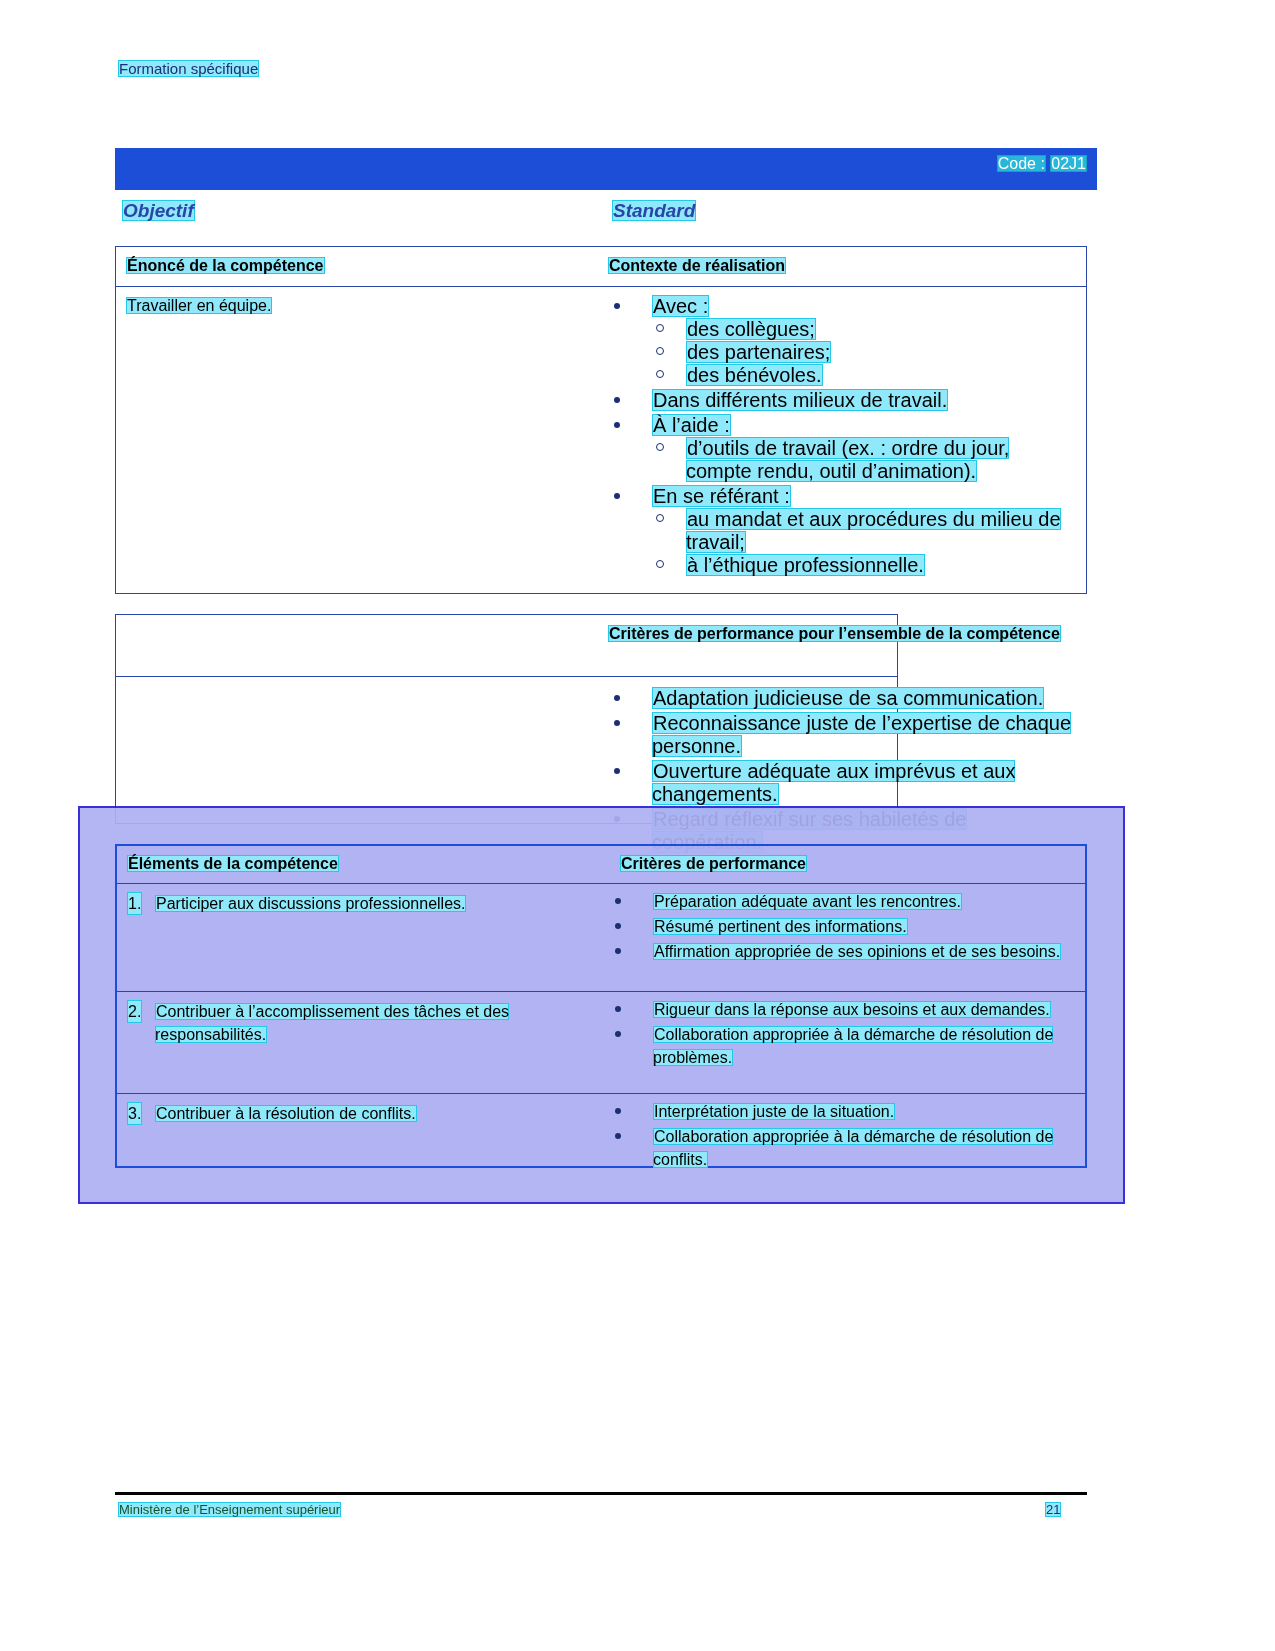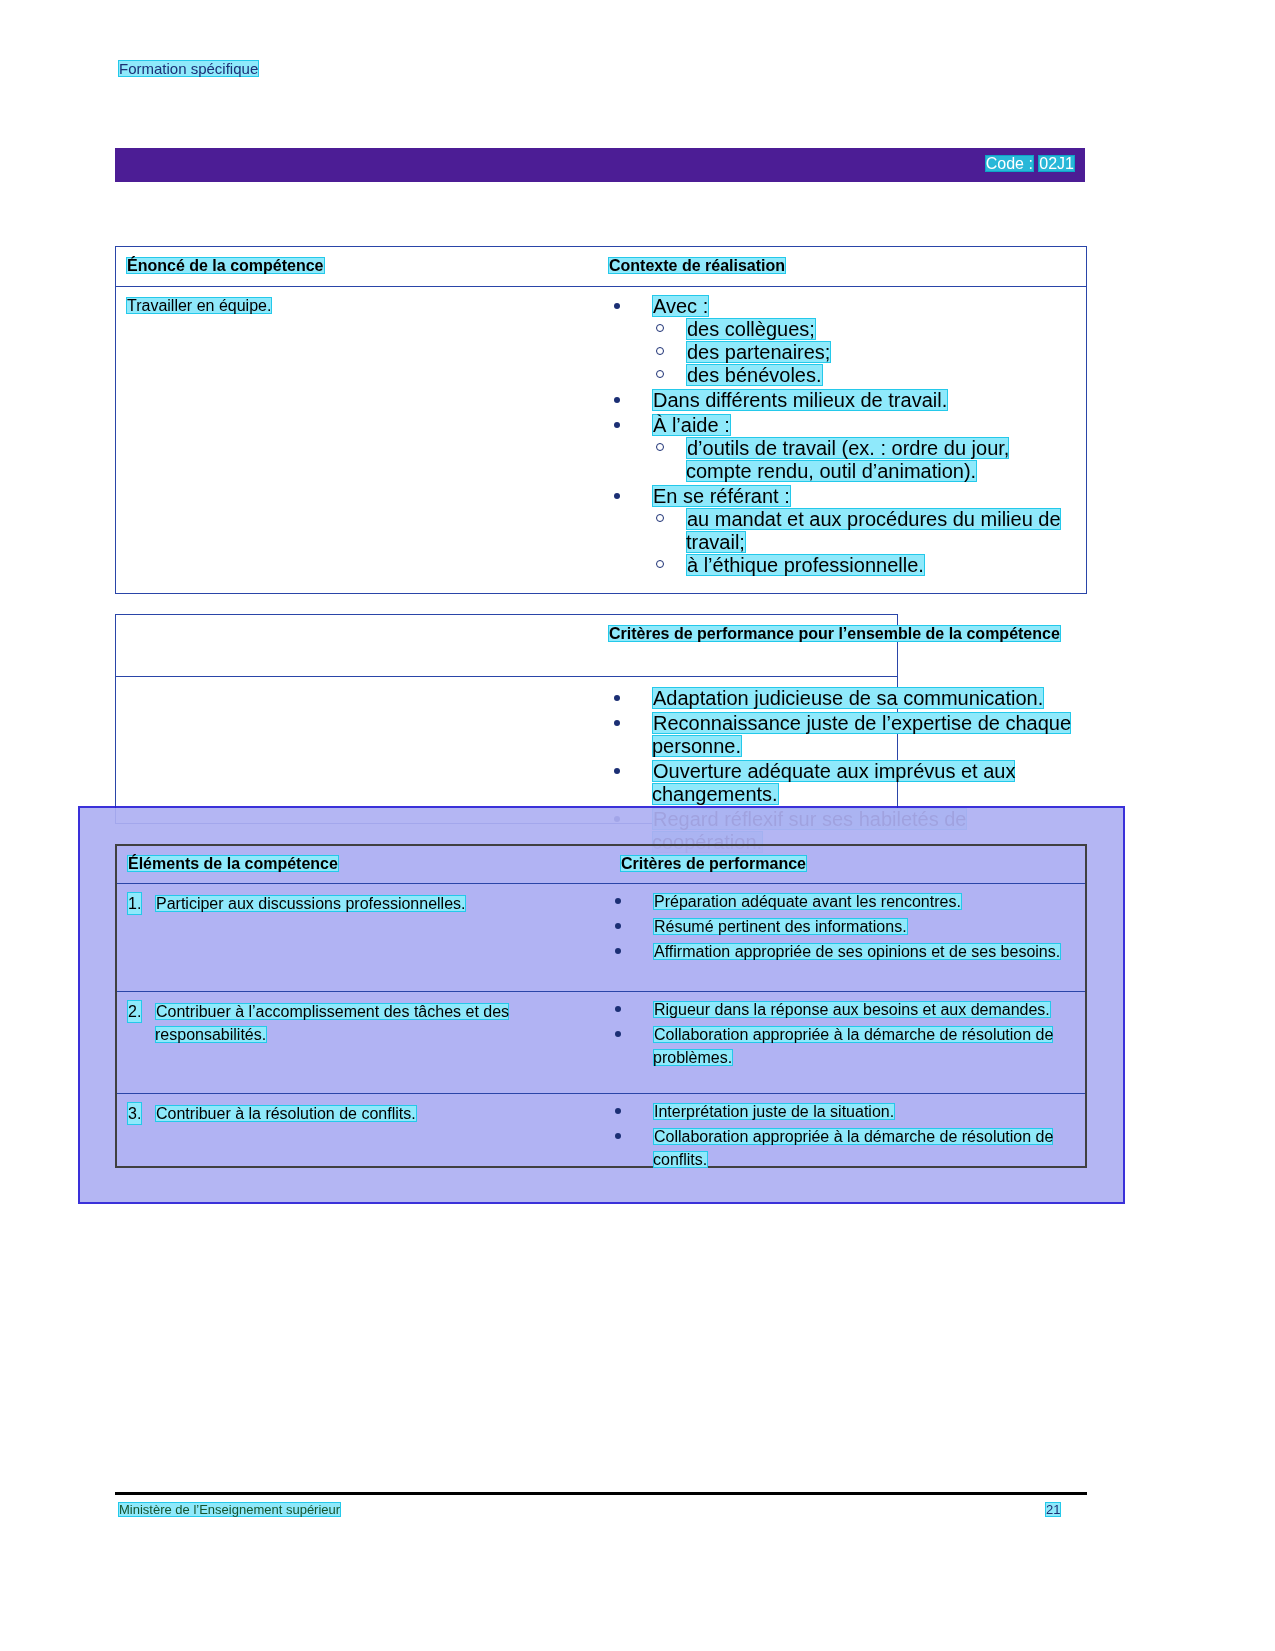--- a/index.html
+++ b/index.html
@@ -33,22 +33,23 @@
     left: 118px;
     top: 60px;
     font-size: 15px;
     color: #1b2f74;
   }
   .code-bar {
     position: absolute;
     left: 115px;
     top: 148px;
     width: 970px;
-    height: 34px;
-    background: #4c1d95;
+    height: 42px;
+    background: #1d4ed8;
+    padding-left: 12px;
   }
   .code-text {
     position: absolute;
     right: 10px;
     top: 7px;
     font-size: 16px;
     color: #ffffff;
   }
   .code-text .hl {
     background: #28b7d8;
@@ -167,21 +168,21 @@
     border: 2px solid #2a1fd6;
     box-sizing: border-box;
     opacity: 0.92;
   }
   .tbl3 {
     position: absolute;
     left: 115px;
     top: 844px;
     width: 972px;
     height: 324px;
-    border: 2px solid #404040;
+    border: 2px solid #1d4ed8;
     box-sizing: border-box;
     background: rgba(174,176,242,0.55);
   }
   .tbl3 .hrow {
     position: absolute;
     left: 0; top: 0;
     width: 100%;
     height: 38px;
     border-bottom: 1.5px solid #2a45a8;
     box-sizing: border-box;
@@ -248,20 +249,28 @@
     <span class="hl">Formation spécifique</span>
   </div>
 
   <div class="code-bar">
     <div class="code-text">
       <span class="hl">Code :</span>
       <span class="hl">02J1</span>
     </div>
   </div>
 
+  <div class="objstd">
+    <div class="lbl o">
+      <span class="hl">Objectif</span>
+    </div>
+    <div class="lbl s">
+      <span class="hl">Standard</span>
+    </div>
+  </div>
 
   <div class="tbl tbl1">
     <div class="row-head"></div>
     <div class="cell-head-left">
       <span class="hl">Énoncé de la compétence</span>
     </div>
     <div class="cell-head-right">
       <span class="hl">Contexte de réalisation</span>
     </div>
     <div class="cell-body-left">

